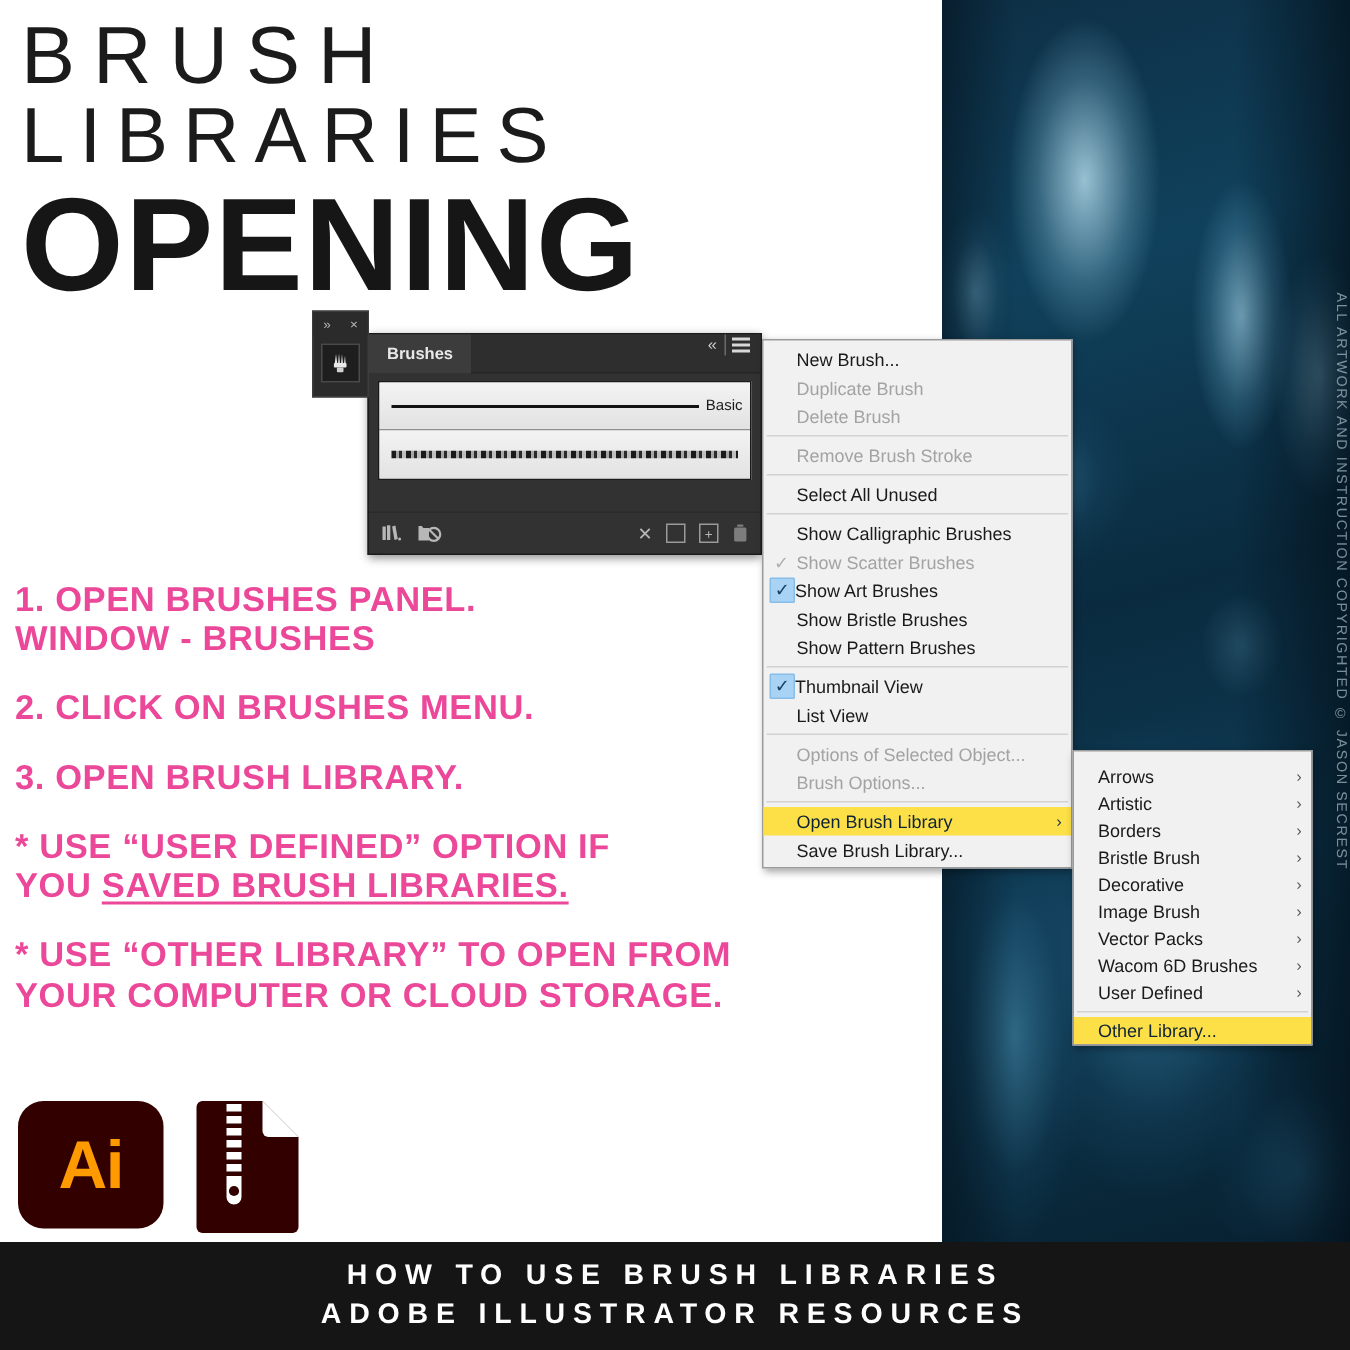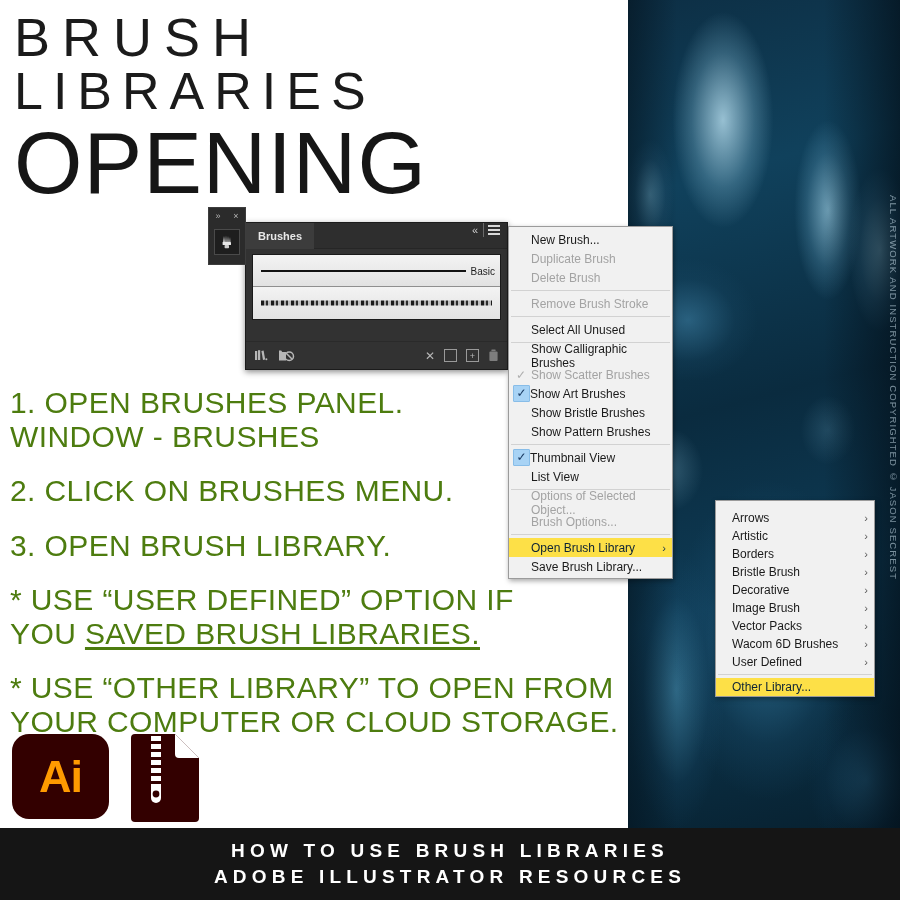--- a/index.html
+++ b/index.html
@@ -63,35 +63,35 @@
     font-weight: 300;
     font-size: 54px;
     letter-spacing: 12px;
     color: #1b1b1b;
     line-height: 1.02;
     white-space: nowrap;
   }
   .hl-thin.l2 { font-size: 52px; letter-spacing: 10px; }
   .hl-bold {
     font-family: "Liberation Sans", sans-serif;
-    font-weight: 400;
+    font-weight: 700;
     font-size: 88px;
     letter-spacing: 1px;
     color: #161616;
     line-height: 0.98;
     margin-top: 2px;
   }
 
   
   .instructions {
     position: absolute; left: 10px; top: 386px; width: 610px;
-    font-weight: 400;
-    font-size: 30px;
+    font-weight: 700;
+    font-size: 23px;
     letter-spacing: 0.4px;
-    color: #4d7c0f;
+    color: #ec4899;
     line-height: 1.14;
   }
   .ins-block { margin-bottom: 20px; }
   .underline-txt { text-decoration: underline; text-underline-offset: 3px; }
 
   
   .app-icons { position: absolute; left: 12px; top: 734px; display: flex; gap: 20px; align-items: flex-start; }
   .ai-icon {
     width: 97px; height: 85px; border-radius: 17px;
     background: #330000;
@@ -194,21 +194,21 @@
     border-top: 1px solid #2a2a2a;
   }
   .bp-foot-right { margin-left: auto; display: flex; align-items: center; gap: 9px; }
   .bp-ic { color: #b7b7b7; font-size: 12px; line-height: 1; display:flex; align-items:center; }
   .bp-ic.dim { color: #777; }
   .bp-ic-box { width: 13px; height: 13px; border: 1px solid #9a9a9a; display:flex; align-items:center; justify-content:center; font-size:9px; color:#b7b7b7; }
 
   
   .ctx-menu {
     position: absolute; left: 508px; top: 226px;
-    width: 165px;
+    width: 207px;
     background: #f1f1f1;
     border: 1px solid #9b9b9b;
     box-shadow: 1px 2px 5px rgba(0,0,0,0.35);
     padding: 3px 0 2px;
     z-index: 30;
     font-family: "Liberation Sans", sans-serif;
   }
   .mi {
     height: 19px; display: flex; align-items: center;
     font-size: 12px; color: #1a1a1a;

